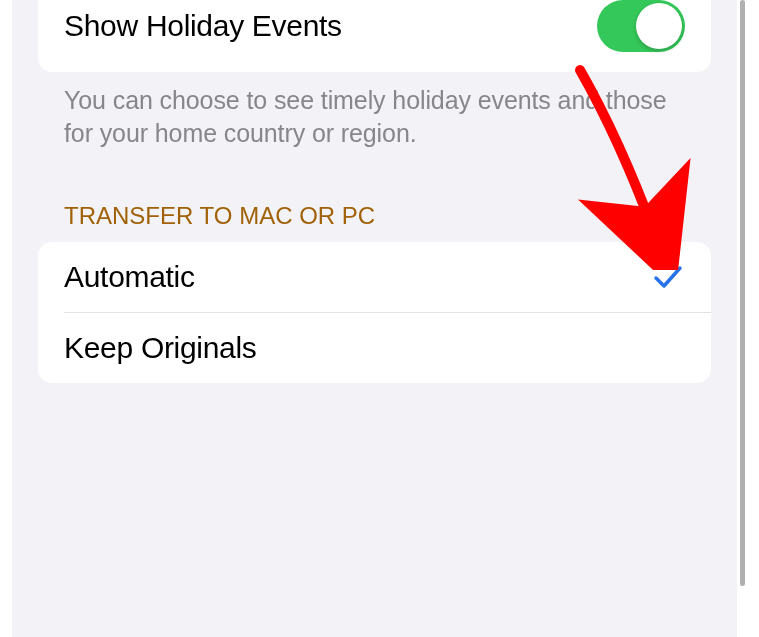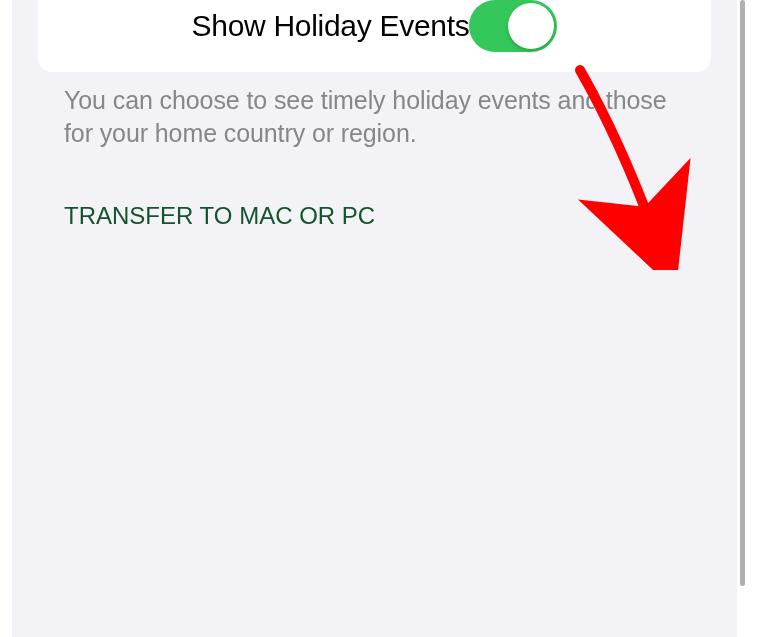--- a/index.html
+++ b/index.html
@@ -39,21 +39,21 @@
       overflow: hidden;
     }
     .cell-group.first {
       border-top-left-radius: 0;
       border-top-right-radius: 0;
       margin-top: 0;
     }
     .cell {
       display: flex;
       align-items: center;
-      justify-content: center;
+      justify-content: space-between;
       padding: 18px 26px 18px 26px;
       min-height: 60px;
     }
     .cell.partial {
       padding-top: 0;
       padding-bottom: 20px;
       min-height: 50px;
     }
     .cell-label {
       font-size: 30px;
@@ -86,21 +86,21 @@
       box-shadow: 0 2px 4px rgba(0,0,0,0.2);
     }
     .footer-text {
       color: #86868b;
       font-size: 25px;
       line-height: 1.32;
       padding: 12px 26px 0 26px;
       letter-spacing: -0.1px;
     }
     .section-header {
-      color: #14532d;
+      color: #a16207;
       font-size: 24px;
       letter-spacing: 0px;
       padding: 52px 26px 12px 26px;
       text-transform: uppercase;
     }
     .checkmark {
       flex-shrink: 0;
       width: 34px;
       height: 34px;
     }
@@ -120,20 +120,32 @@
       <div class="toggle on">
         <div class="toggle-knob"></div>
       </div>
     </div>
   </div>
 
   <div class="footer-text">You can choose to see timely holiday events and those for your home country or region.</div>
 
   <div class="section-header">Transfer to Mac or PC</div>
 
+  <div class="cell-group">
+    <div class="cell">
+      <span class="cell-label">Automatic</span>
+      <svg class="checkmark" viewBox="0 0 34 34">
+        <polyline points="5,18 13,26 29,8" fill="none" stroke="#2772e8" stroke-width="3.5" stroke-linecap="round" stroke-linejoin="round"></polyline>
+      </svg>
+    </div>
+    <div class="separator"></div>
+    <div class="cell">
+      <span class="cell-label">Keep Originals</span>
+    </div>
+  </div>
 
 
 </div>
 
 <div class="scrollbar"></div>
 
 <svg class="arrow-annotation" style="left:540px; top:60px; width:170px; height:210px;">
   <defs>
     <marker id="arrowhead" markerWidth="12" markerHeight="12" refX="6" refY="6" orient="auto">
       <path d="M0,0 L12,6 L0,12 L3,6 Z" fill="#ff0000"></path>

